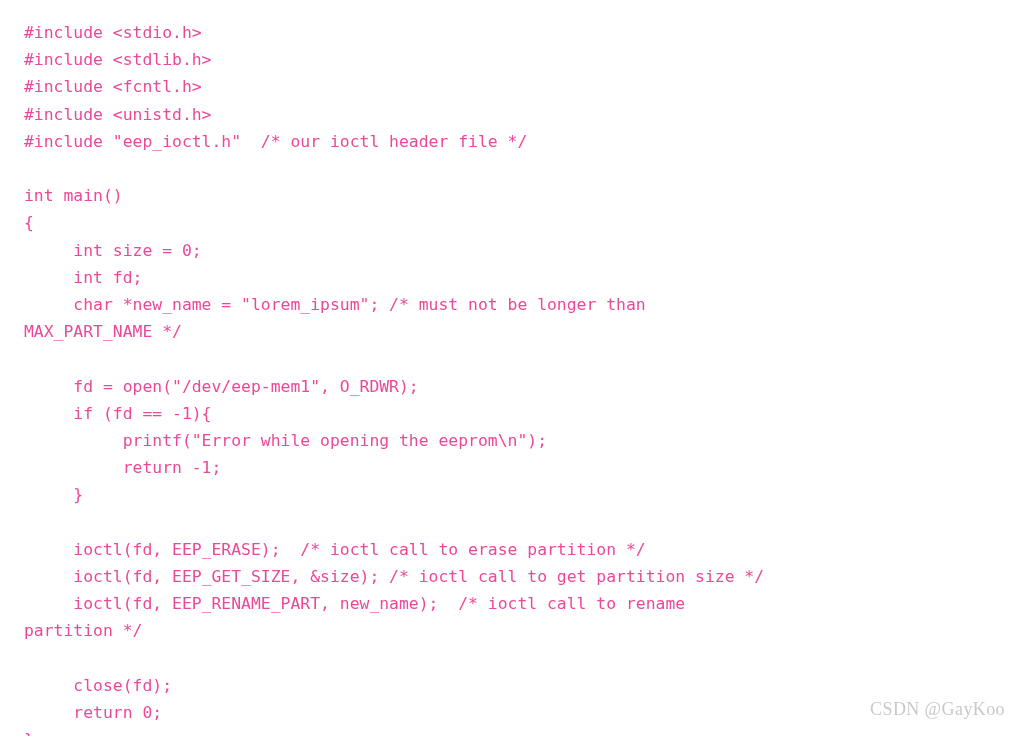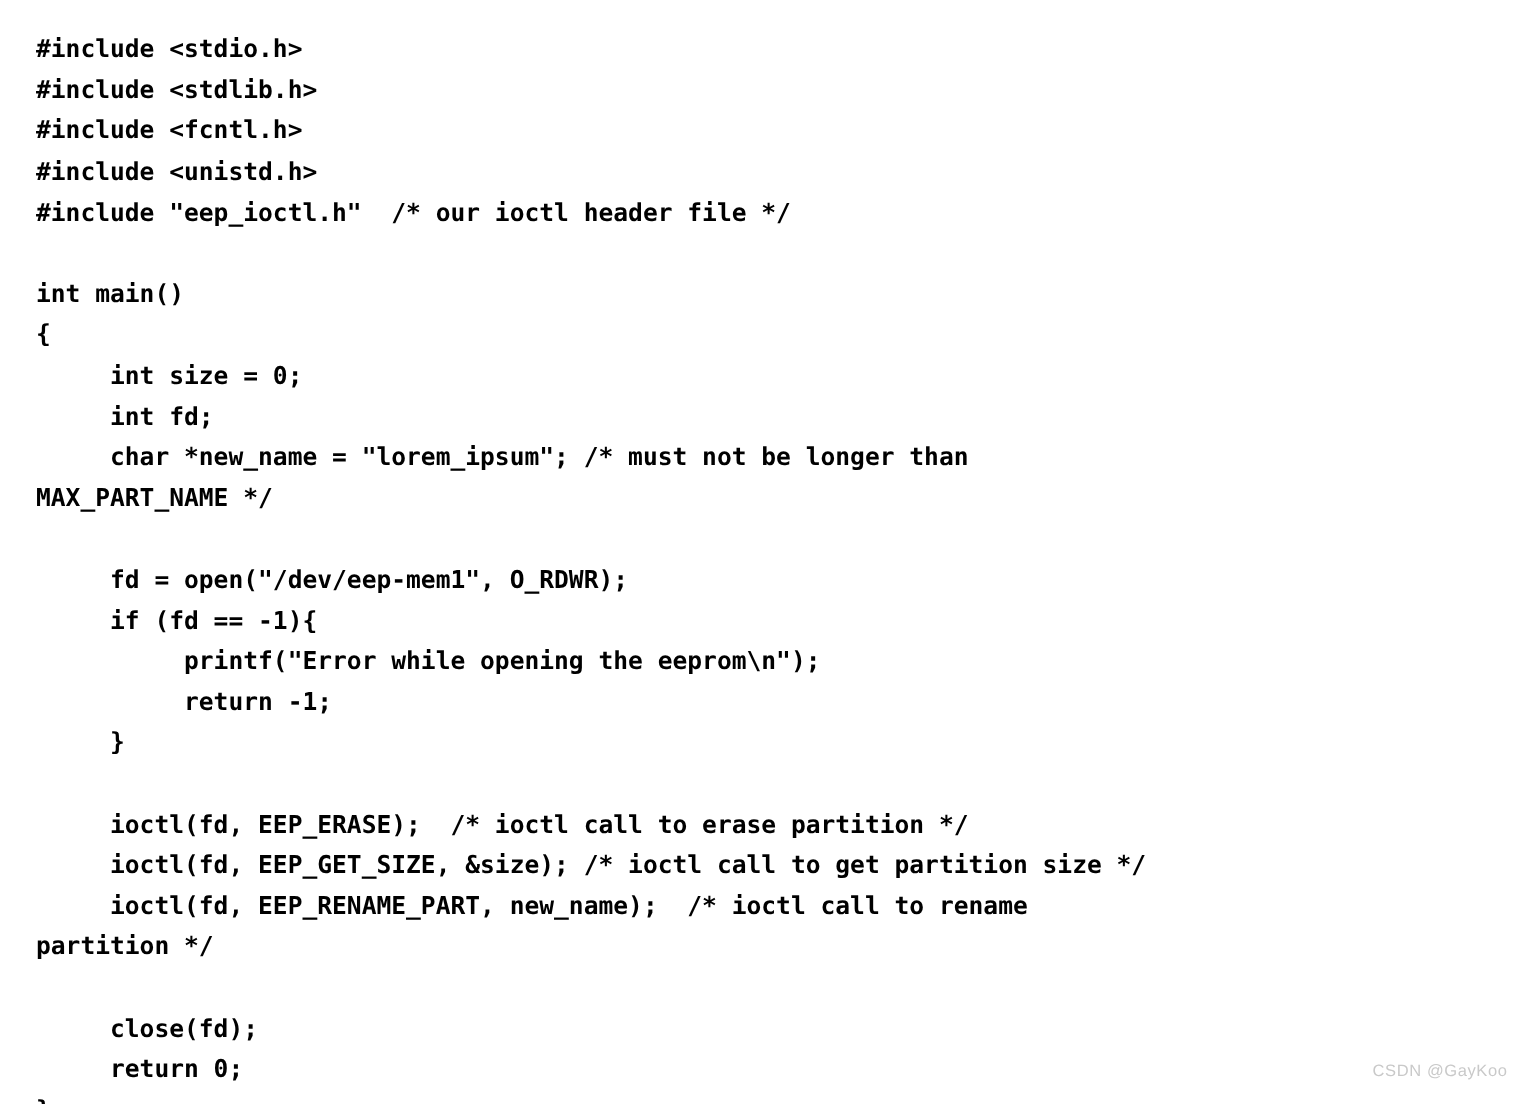--- a/index.html
+++ b/index.html
@@ -25,43 +25,42 @@
     height: 736px;
     padding: 6px 0 0 0;
     box-sizing: border-box;
   }
 
   .code-line {
     display: block;
     font-family: "DejaVu Sans Mono", monospace;
     font-size: 16.4px;
     line-height: 27.2px;
-    color: #000000;
+    color: #ec4899;
     white-space: pre;
     padding-left: 24px;
     letter-spacing: 0px;
     min-height: 27.2px;
-    font-weight: bold;
   }
 
   
   .code-line.wrapped {
     padding-left: 24px;
   }
 
   .code-line.blank {
     height: 27.2px;
   }
 
   #watermark {
     position: absolute;
     right: 18px;
     bottom: 16px;
-    font-family: Liberation Sans, sans-serif;
-    font-size: 11px;
+    font-family: Liberation Serif, serif;
+    font-size: 18px;
     color: #c9c9c9;
     letter-spacing: 0.4px;
     white-space: pre;
     user-select: none;
   }
 </style>
 </head>
 <body>
 
 <pre id="code-listing"><span class="code-line">#include &lt;stdio.h&gt;</span><span class="code-line">#include &lt;stdlib.h&gt;</span><span class="code-line">#include &lt;fcntl.h&gt;</span><span class="code-line">#include &lt;unistd.h&gt;</span><span class="code-line">#include "eep_ioctl.h"  /* our ioctl header file */</span><span class="code-line blank"></span><span class="code-line">int main()</span><span class="code-line">{</span><span class="code-line">     int size = 0;</span><span class="code-line">     int fd;</span><span class="code-line">     char *new_name = "lorem_ipsum"; /* must not be longer than</span><span class="code-line wrapped">MAX_PART_NAME */</span><span class="code-line blank"></span><span class="code-line">     fd = open("/dev/eep-mem1", O_RDWR);</span><span class="code-line">     if (fd == -1){</span><span class="code-line">          printf("Error while opening the eeprom\n");</span><span class="code-line">          return -1;</span><span class="code-line">     }</span><span class="code-line blank"></span><span class="code-line">     ioctl(fd, EEP_ERASE);  /* ioctl call to erase partition */</span><span class="code-line">     ioctl(fd, EEP_GET_SIZE, &amp;size); /* ioctl call to get partition size */</span><span class="code-line">     ioctl(fd, EEP_RENAME_PART, new_name);  /* ioctl call to rename</span><span class="code-line wrapped">partition */</span><span class="code-line blank"></span><span class="code-line">     close(fd);</span><span class="code-line">     return 0;</span><span class="code-line">}</span></pre>

